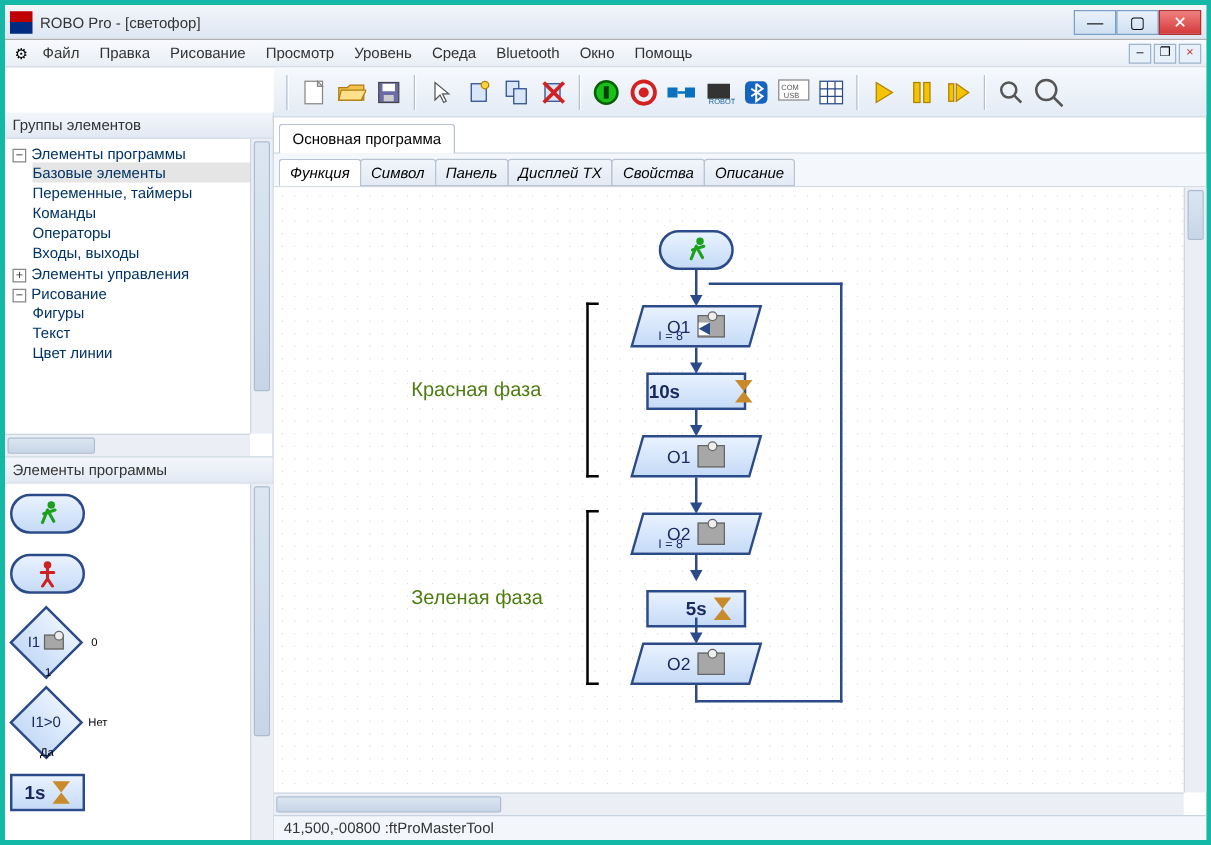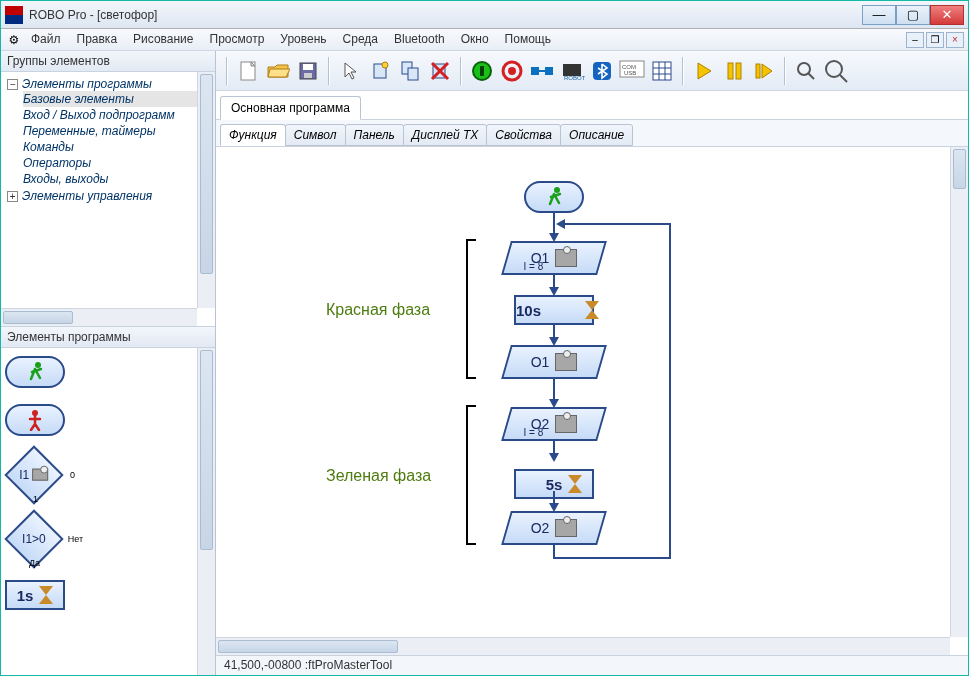--- a/index.html
+++ b/index.html
@@ -8,21 +8,21 @@
     font-family: "Segoe UI", Tahoma, Arial, sans-serif;
     font-size: 12px;
     background: #f0f0f0;
     width: 969px;
     height: 676px;
     overflow: hidden;
   }
   .window {
     width: 969px;
     height: 676px;
-    border: 1px solid #14b8a6;
+    border: 4px solid #14b8a6;
     background: #fff;
     display: flex;
     flex-direction: column;
   }
   .titlebar {
     height: 28px;
     background: linear-gradient(#f3f6fb, #dde6f2);
     display: flex;
     align-items: center;
     padding: 0 4px;
@@ -69,37 +69,38 @@
     flex: 1;
     display: flex;
     min-height: 0;
   }
   .left {
     width: 215px;
     display: flex;
     flex-direction: column;
     border-right: 1px solid #b9c4d2;
     background: #fff;
+    margin-top: 36px;
   }
   .panel-title {
     background: linear-gradient(#f3f6fb, #e2e9f4);
     border-bottom: 1px solid #c9d3e0;
     padding: 3px 6px;
     color: #333;
   }
   .tree {
     flex: 0 0 auto;
     height: 255px;
     overflow: hidden;
     border-bottom: 1px solid #c9d3e0;
     padding: 4px 2px;
     font-size: 12px;
     position: relative;
   }
-  .tree ul { list-style: none; margin: 0; padding-left: 16px; font-style: italic; }
+  .tree ul { list-style: none; margin: 0; padding-left: 16px; }
   .tree li { padding: 1px 0; white-space: nowrap; color: #003366; }
   .tree .toggle {
     display: inline-block; width: 11px; height: 11px;
     border: 1px solid #888; background:#fff;
     text-align: center; line-height: 9px; font-size: 10px;
     margin-right: 4px; color:#333;
   }
   .tree .leaf { padding-left: 0; }
   .tree .selected { background: #e5e5e5; }
   .tree-scroll { position:absolute; width:18px; right:0; top:0; bottom:18px; background:#ebeff5; border-left:1px solid #cfd6e0;}
@@ -291,28 +292,34 @@
 
   <div class="body">
 
     <div class="left">
       <div class="panel-title">Группы элементов</div>
       <div class="tree">
         <ul style="padding-left:4px;">
           <li><span class="toggle">−</span><span>Элементы программы</span>
             <ul>
               <li class="leaf selected">Базовые элементы</li>
-              <li class="leaf">Вход / Выход подпрограмм</li>
               <li class="leaf">Переменные, таймеры</li>
               <li class="leaf">Команды</li>
               <li class="leaf">Операторы</li>
               <li class="leaf">Входы, выходы</li>
             </ul>
           </li>
           <li><span class="toggle">+</span><span>Элементы управления</span></li>
+          <li><span class="toggle">−</span><span>Рисование</span>
+            <ul>
+              <li class="leaf">Фигуры</li>
+              <li class="leaf">Текст</li>
+              <li class="leaf">Цвет линии</li>
+            </ul>
+          </li>
         </ul>
         <div class="tree-scroll">
             <div class="thumb"></div>
           </div>
         <div class="tree-hscroll">
             <div class="thumb"></div>
           </div>
       </div>
 
       <div class="panel-title">Элементы программы</div>

